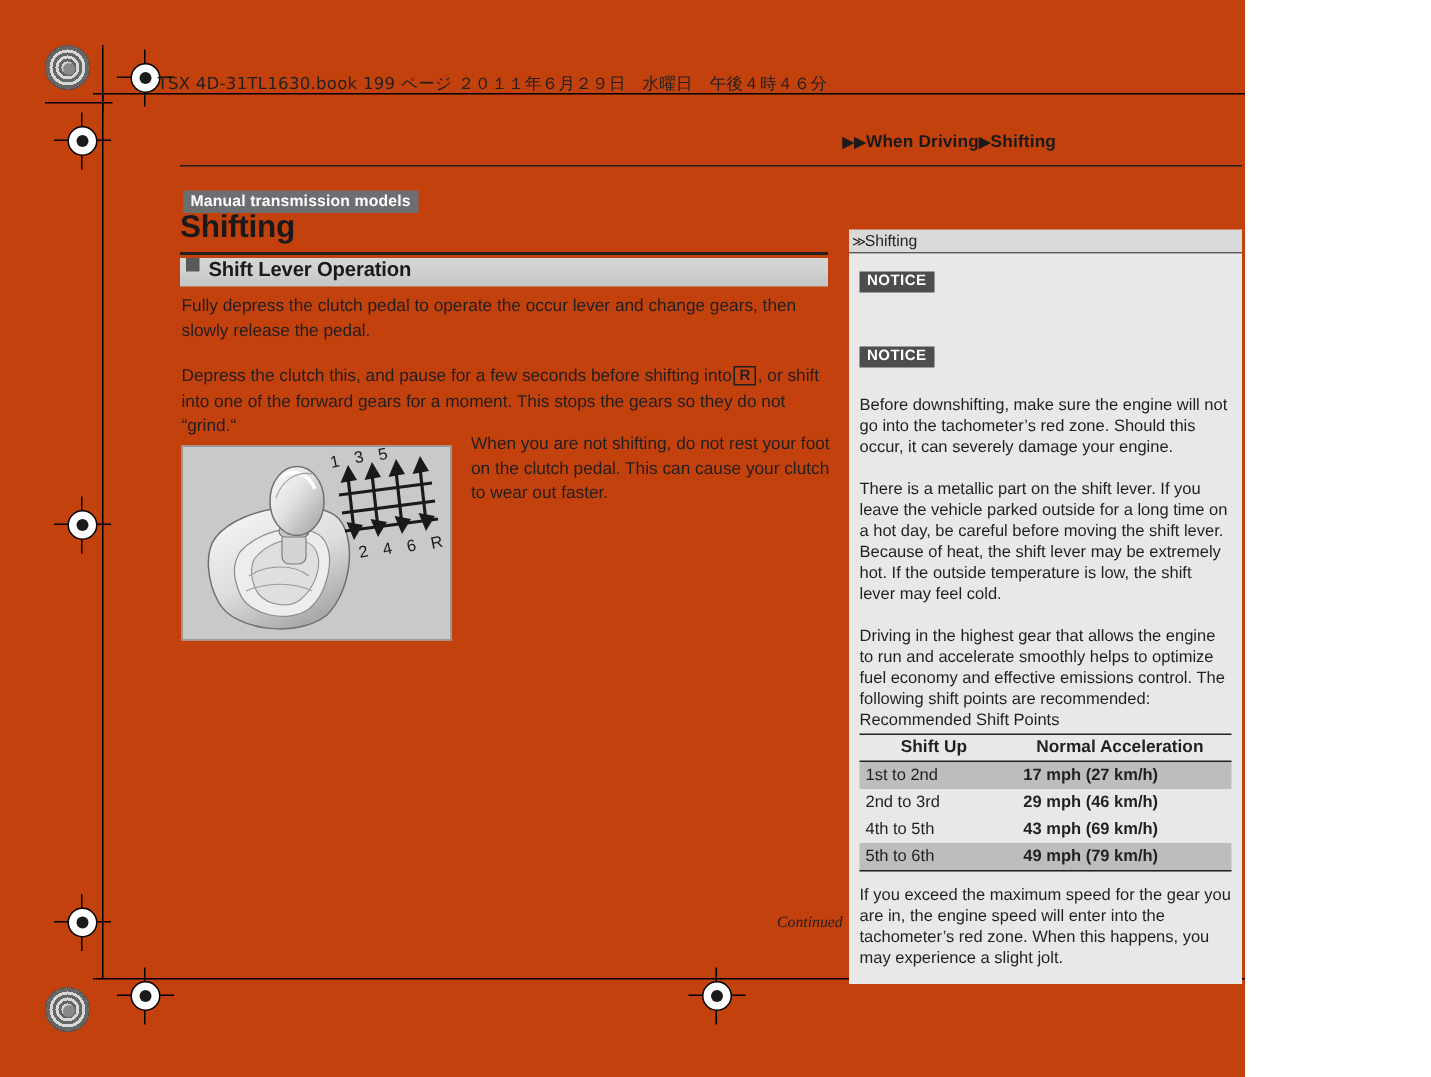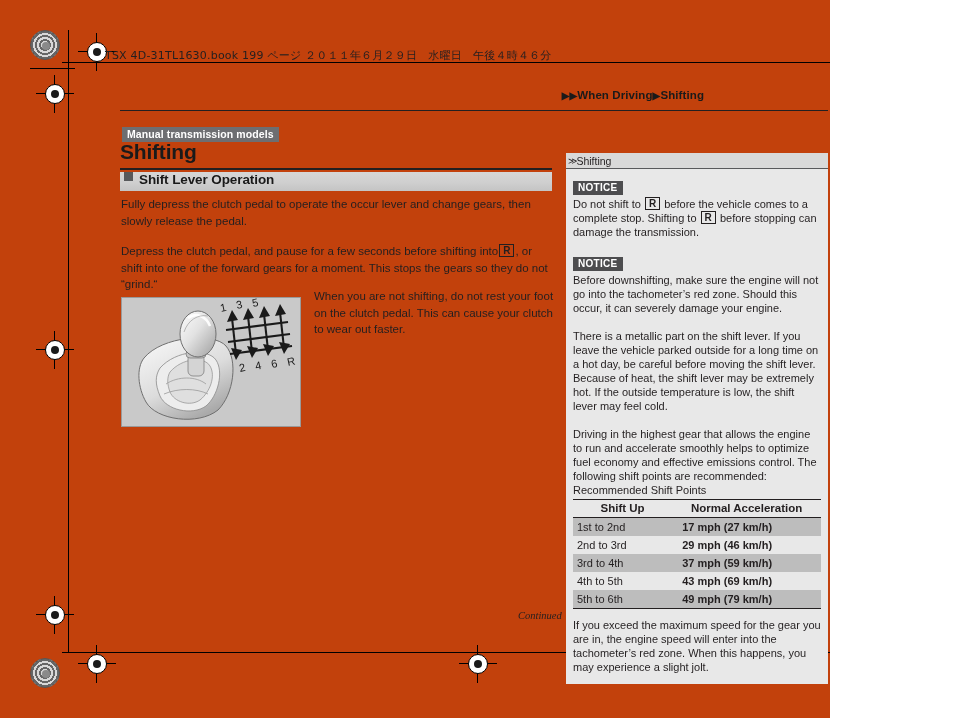--- a/index.html
+++ b/index.html
@@ -165,21 +165,21 @@
   .sb-body {
     background: #e8e8e8;
     padding: 8px 7px 10px 7px;
   }
   .notice-tag {
     display: inline-block;
     background: #4d4d4f; color: #fff;
     font-size: 10px; font-weight: bold;
     padding: 1px 5px 2px 5px;
     letter-spacing: 0.3px;
-    margin-bottom: 2px;
+    margin-bottom: 18px;
   }
   .sb-p {
     font-size: 11px; color: #231f20; line-height: 14px;
     margin: 0 0 0 0;
   }
   .sb-gap { height: 14px; }
   .sb-gap-sm { height: 9px; }
 
   
   table.shift {
@@ -324,21 +324,21 @@
   <div class="titlerule"></div>
 
   <div class="section-head">
     <span class="sq"></span>
     <span class="lbl">Shift Lever Operation</span>
   </div>
 
   <div class="body-p p1">Fully depress the clutch pedal to operate the occur lever and change gears, then slowly release the pedal.</div>
 
   <div class="body-p p2">
-    <span>Depress the clutch pedal, and pause for a few seconds before shifting into</span><span class="gearbox">R</span><span>, or shift into one of the forward gears for a moment. This stops the gears so they do not “grind.“</span>
+    <span>Depress the clutch this, and pause for a few seconds before shifting into</span><span class="gearbox">R</span><span>, or shift into one of the forward gears for a moment. This stops the gears so they do not “grind.“</span>
   </div>
 
   <div class="figure">
     <svg width="178" height="128" viewBox="0 0 178 128">
       <defs>
         <linearGradient id="gknob" x1="0" y1="0" x2="1" y2="1">
           <stop offset="0%" stop-color="#fdfdfd"></stop>
           <stop offset="45%" stop-color="#e2e2e2"></stop>
           <stop offset="100%" stop-color="#9e9e9e"></stop>
         </linearGradient>
@@ -402,28 +402,20 @@
 
   <div class="sidebar">
     <div class="sb-head">
       <span class="glyph">≫</span>
       <span class="t">Shifting</span>
     </div>
     <div class="sb-body">
 
       <div>
         <div class="notice-tag">NOTICE</div>
-        <p class="sb-p">
-          <span>Do not shift to</span>
-          <span class="gearbox">R</span>
-          <span>before the vehicle comes to a complete stop.</span>
-          <span>Shifting to</span>
-          <span class="gearbox">R</span>
-          <span>before stopping can damage the transmission.</span>
-        </p>
       </div>
 
       <div class="sb-gap"></div>
 
       <div>
         <div class="notice-tag">NOTICE</div>
         <p class="sb-p">Before downshifting, make sure the engine will not go into the tachometer’s red zone. Should this occur, it can severely damage your engine.</p>
       </div>
 
       <div class="sb-gap"></div>
@@ -444,24 +436,20 @@
         </thead>
         <tbody>
           <tr class="alt">
             <td>1st to 2nd</td>
             <td class="c2">17 mph (27 km/h)</td>
           </tr>
           <tr>
             <td>2nd to 3rd</td>
             <td class="c2">29 mph (46 km/h)</td>
           </tr>
-          <tr class="alt">
-            <td>3rd to 4th</td>
-            <td class="c2">37 mph (59 km/h)</td>
-          </tr>
           <tr>
             <td>4th to 5th</td>
             <td class="c2">43 mph (69 km/h)</td>
           </tr>
           <tr class="alt last">
             <td>5th to 6th</td>
             <td class="c2">49 mph (79 km/h)</td>
           </tr>
         </tbody>
       </table>

